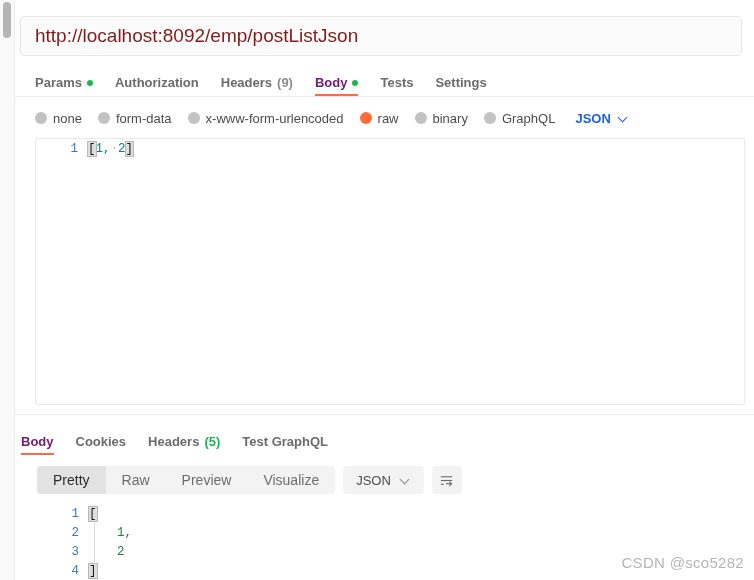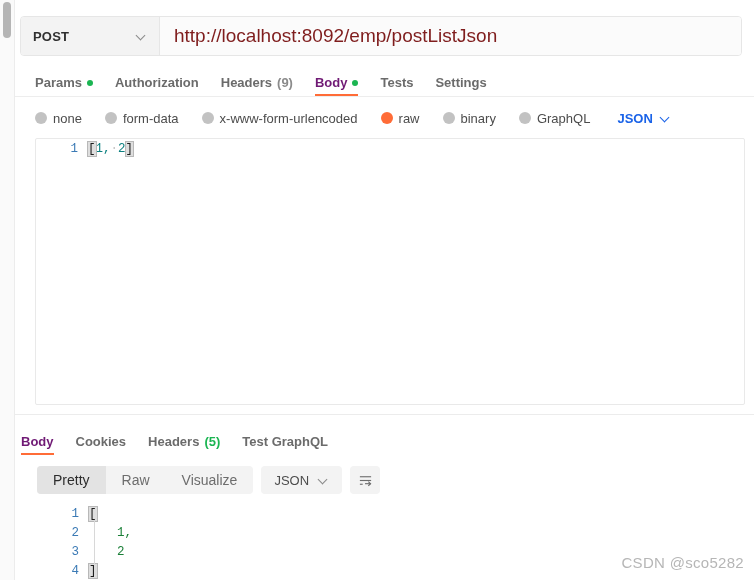--- a/index.html
+++ b/index.html
@@ -132,21 +132,21 @@
   .tabs-divider {
     margin: 0;
     border: none;
     border-top: 1px solid #ededed;
   }
 
   
   .radio-row {
     display: flex;
     align-items: center;
-    gap: 14px;
+    gap: 7px;
     margin: 10px 0 0 20px;
     height: 22px;
   }
   .radio-item {
     display: flex;
     align-items: center;
     gap: 6px;
     margin-right: 9px;
     font-size: 13px;
     color: #4c4c4c;
@@ -312,24 +312,20 @@
 </head>
 <body>
 
 <div class="left-rail">
   <div class="left-rail-thumb"></div>
 </div>
 
 <div class="app">
 
   <div class="url-row">
-    <div class="method-box">
-      <span class="method-label">POST</span>
-      <span class="chev"></span>
-    </div>
     <div class="url-input">
       <span>http://localhost:8092/emp/postListJson</span>
     </div>
   </div>
 
   <div class="req-tabs">
     <div class="tab">
       <span>Params</span>
       <span class="dot"></span>
     </div>
@@ -406,20 +402,21 @@
     </div>
     <div class="tab">
       <span>Test GraphQL</span>
     </div>
   </div>
 
   <div class="res-toolbar">
     <div class="seg">
       <div class="seg-item active">Pretty</div>
       <div class="seg-item">Raw</div>
+      <div class="seg-item">Preview</div>
       <div class="seg-item">Visualize</div>
     </div>
     <div class="res-json">
       <span>JSON</span>
       <span class="chev"></span>
     </div>
     <div class="icon-btn">
       <svg width="15" height="15" viewBox="0 0 16 16">
         <line x1="2" y1="4" x2="14" y2="4" stroke="#6d6d6d" stroke-width="1.2"></line>
         <line x1="2" y1="8" x2="14" y2="8" stroke="#6d6d6d" stroke-width="1.2"></line>

